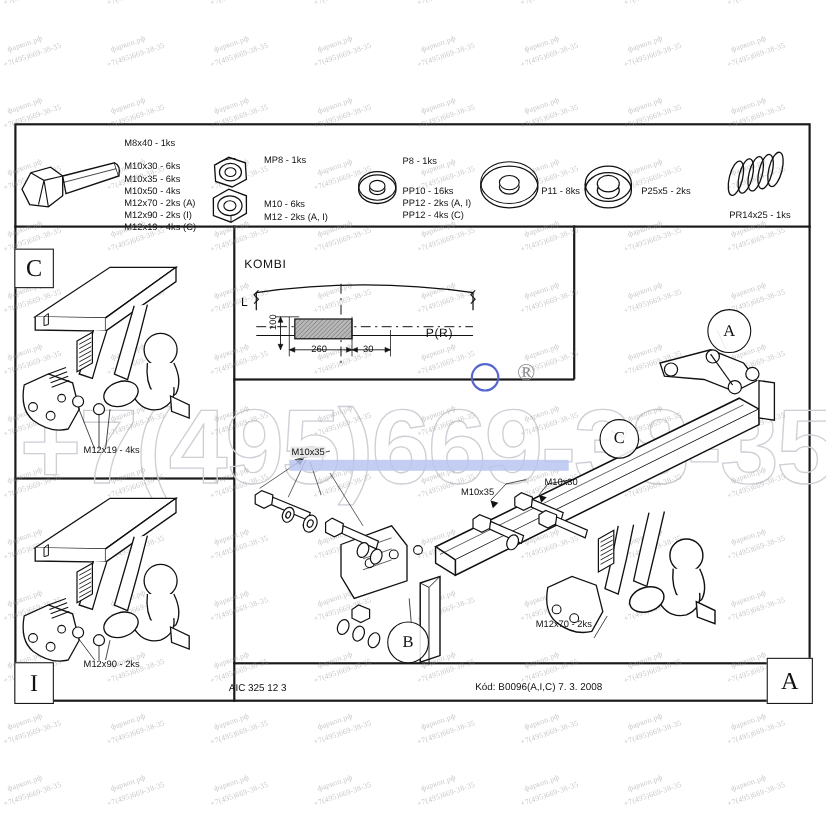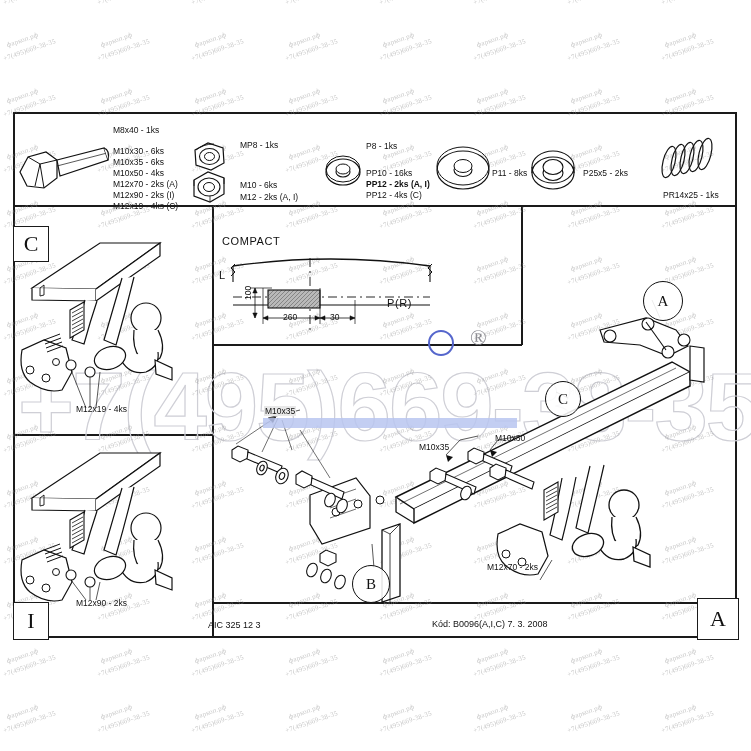--- a/index.html
+++ b/index.html
@@ -469,35 +469,35 @@
   <div class="part-label" style="left:113px; top:179px;">M12x70 - 2ks (A)</div>
   <div class="part-label" style="left:113px; top:190px;">M12x90 - 2ks (I)</div>
   <div class="part-label" style="left:113px; top:201px;">M12x19 - 4ks (C)</div>
 
   <div class="part-label" style="left:240px; top:140px;">MP8 - 1ks</div>
   <div class="part-label" style="left:240px; top:180px;">M10 - 6ks</div>
   <div class="part-label" style="left:240px; top:192px;">M12 - 2ks (A, I)</div>
 
   <div class="part-label" style="left:366px; top:141px;">P8 - 1ks</div>
   <div class="part-label" style="left:366px; top:168px;">PP10 - 16ks</div>
-  <div class="part-label" style="left:366px; top:179px;font-weight:bold;">PP12 - 2ks (A, I)</div>
+  <div class="part-label" style="left:366px; top:179px;">PP12 - 2ks (A, I)</div>
   <div class="part-label" style="left:366px; top:190px;">PP12 - 4ks (C)</div>
 
   <div class="part-label" style="left:492px; top:168px;">P11 - 8ks</div>
   <div class="part-label" style="left:583px; top:168px;">P25x5 - 2ks</div>
   <div class="part-label" style="left:663px; top:190px;">PR14x25 - 1ks</div>
 
   <div class="corner-box" style="left:13px; top:226px; width:34px; height:34px;">C</div>
   <div class="corner-box" style="left:13px; top:602px; width:34px; height:36px;">I</div>
   <div class="corner-box" style="left:697px; top:598px; width:40px; height:40px;">A</div>
 
   <div class="dtext" style="left:76px; top:404px;">M12x19 - 4ks</div>
   <div class="dtext" style="left:76px; top:598px;">M12x90 - 2ks</div>
 
-  <div class="dtext big" style="left:222px; top:235px;">COMPACT</div>
+  <div class="dtext big" style="left:222px; top:235px;">KOMBI</div>
   <div class="dtext big" style="left:219px; top:269px;">L</div>
   <div class="dtext big" style="left:387px; top:269px;margin-top:28px;">P(R)</div>
   <div class="dtext" style="left:283px; top:312px;">260</div>
   <div class="dtext" style="left:330px; top:312px;">30</div>
   <div class="dtext" style="left:243px; top:300px; transform:rotate(-90deg); transform-origin:left top;">100</div>
 
   <div class="callout" style="left:643px; top:281px; width:38px; height:38px;">A</div>
   <div class="callout" style="left:352px; top:565px; width:36px; height:36px;">B</div>
   <div class="callout" style="left:545px; top:381px; width:34px; height:34px;">C</div>
 

